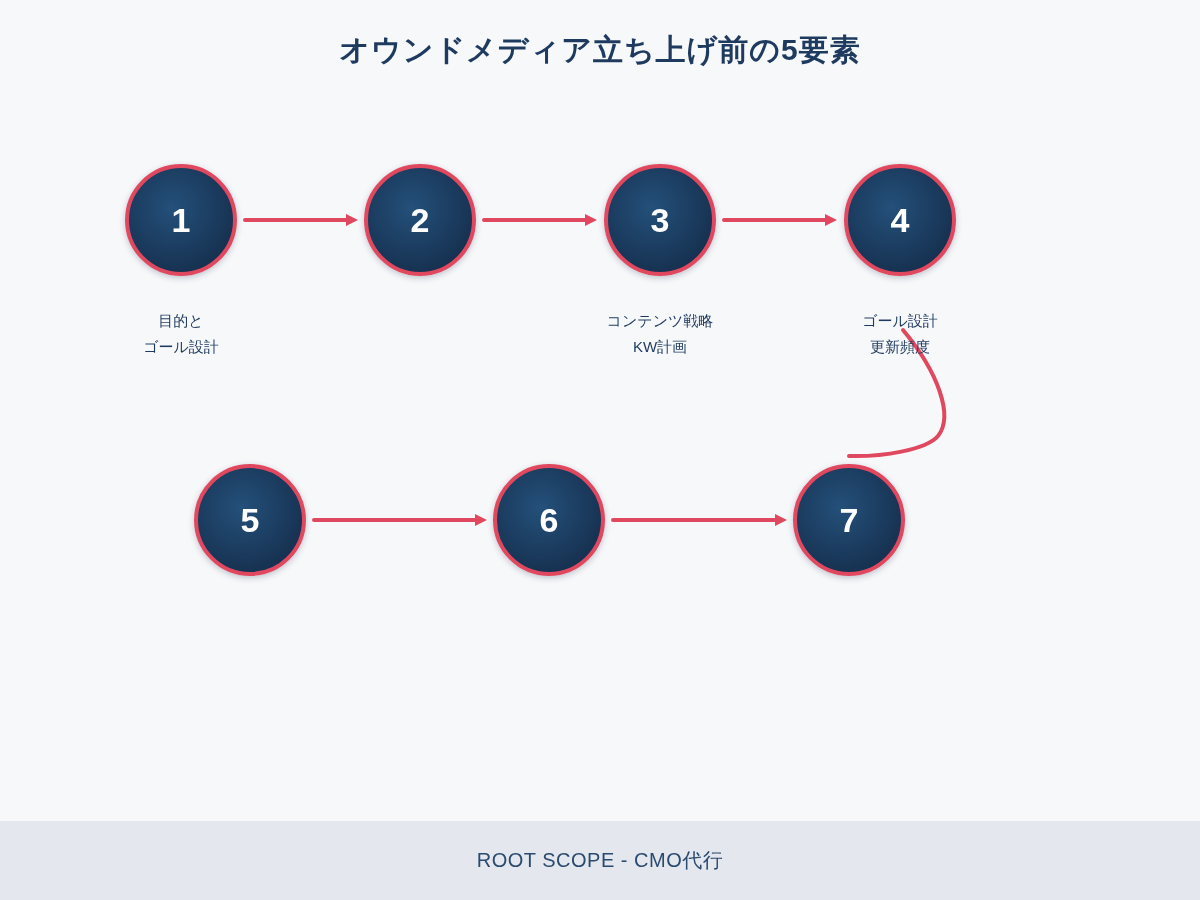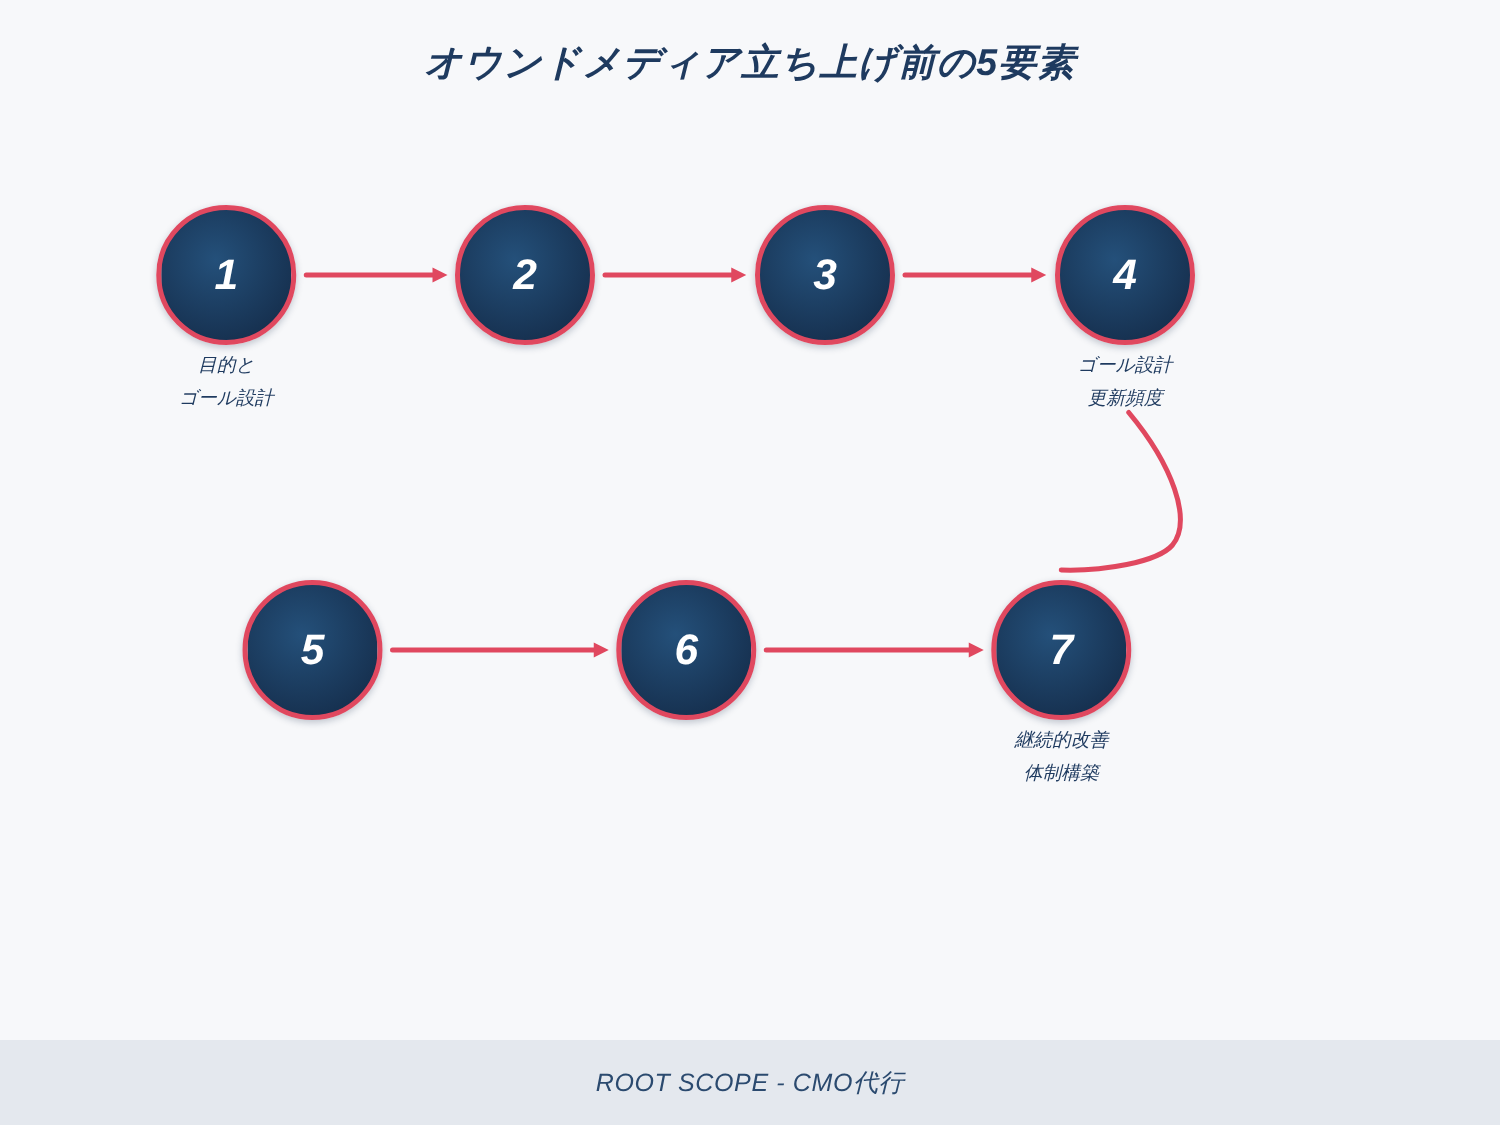--- a/index.html
+++ b/index.html
@@ -12,21 +12,21 @@
     --number:#ffffff;
   }
   *{margin:0;padding:0;box-sizing:border-box;}
   html,body{width:1200px;height:900px;}
   body{
     font-family:"Liberation Sans","DejaVu Sans",sans-serif;
     background:var(--background);
     position:relative;
     overflow:hidden;
   }
-  .stage{position:absolute;inset:0;font-style:italic;}
+  .stage{position:absolute;inset:0;}
   .title{
     position:absolute;
     top:30px;left:0;width:100%;
     text-align:center;
     font-size:30px;
     font-weight:800;
     letter-spacing:1px;
     color:var(--navy);
   }
   svg.connectors{
@@ -55,30 +55,30 @@
     display:flex;align-items:center;justify-content:center;
     box-shadow:0 2px 6px rgba(20,40,70,0.25);
   }
   .num{
     color:var(--number);
     font-size:34px;
     font-weight:700;
     line-height:1;
   }
   .label{
-    margin-top:4px;
+    margin-top:32px;
     font-size:15px;
     line-height:26px;
     color:var(--navy);
     white-space:pre-line;
   }
   .footer{
     position:absolute;
     left:0;bottom:0;
-    width:100%;height:68px;
+    width:100%;height:79px;
     background:var(--footer-bg);
     display:flex;align-items:center;justify-content:center;
   }
   .footer-text{
     color:#2b4a6f;
     font-size:20px;
     letter-spacing:0.5px;
   }
 </style>
 </head>
@@ -113,20 +113,22 @@
   <div class="step" style="left:310px;top:164px">
     <div class="circle">
       <span class="num">2</span>
     </div>
   </div>
 
   <div class="step" style="left:550px;top:164px">
     <div class="circle">
       <span class="num">3</span>
     </div>
+    <div class="label">コンテンツ戦略
+KW計画</div>
   </div>
 
   <div class="step" style="left:790px;top:164px">
     <div class="circle">
       <span class="num">4</span>
     </div>
     <div class="label">ゴール設計
 更新頻度</div>
   </div>
 
@@ -139,21 +141,19 @@
   <div class="step" style="left:439px;top:464px">
     <div class="circle">
       <span class="num">6</span>
     </div>
   </div>
 
   <div class="step" style="left:739px;top:464px">
     <div class="circle">
       <span class="num">7</span>
     </div>
-    <div class="label">継続的改善
-体制構築</div>
   </div>
 
   <div class="footer">
     <div class="footer-text">ROOT SCOPE - CMO代行</div>
   </div>
 
 </div>
 
 </body></html>

